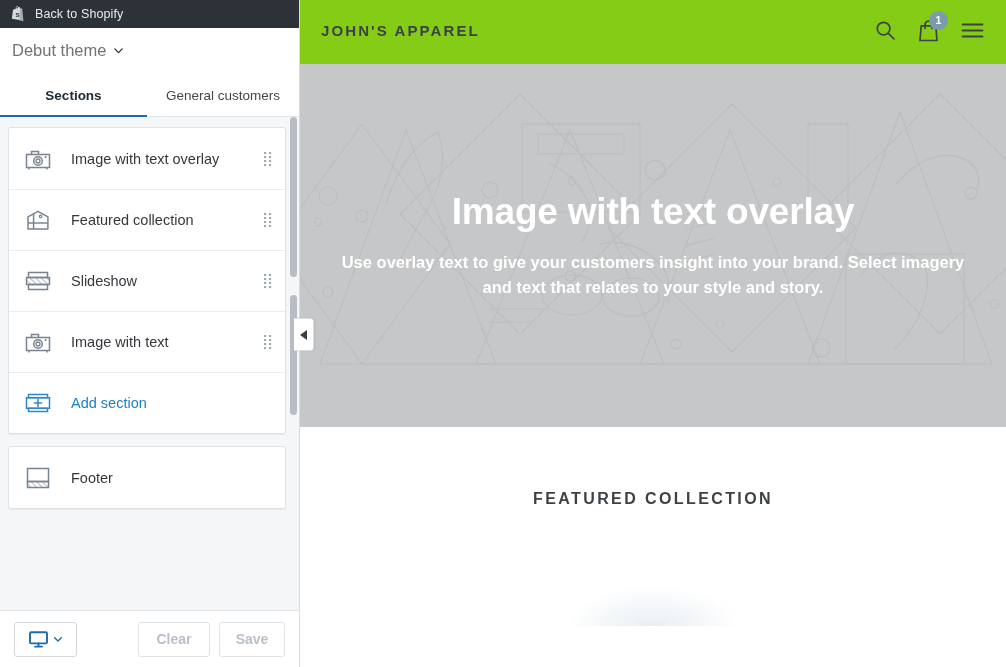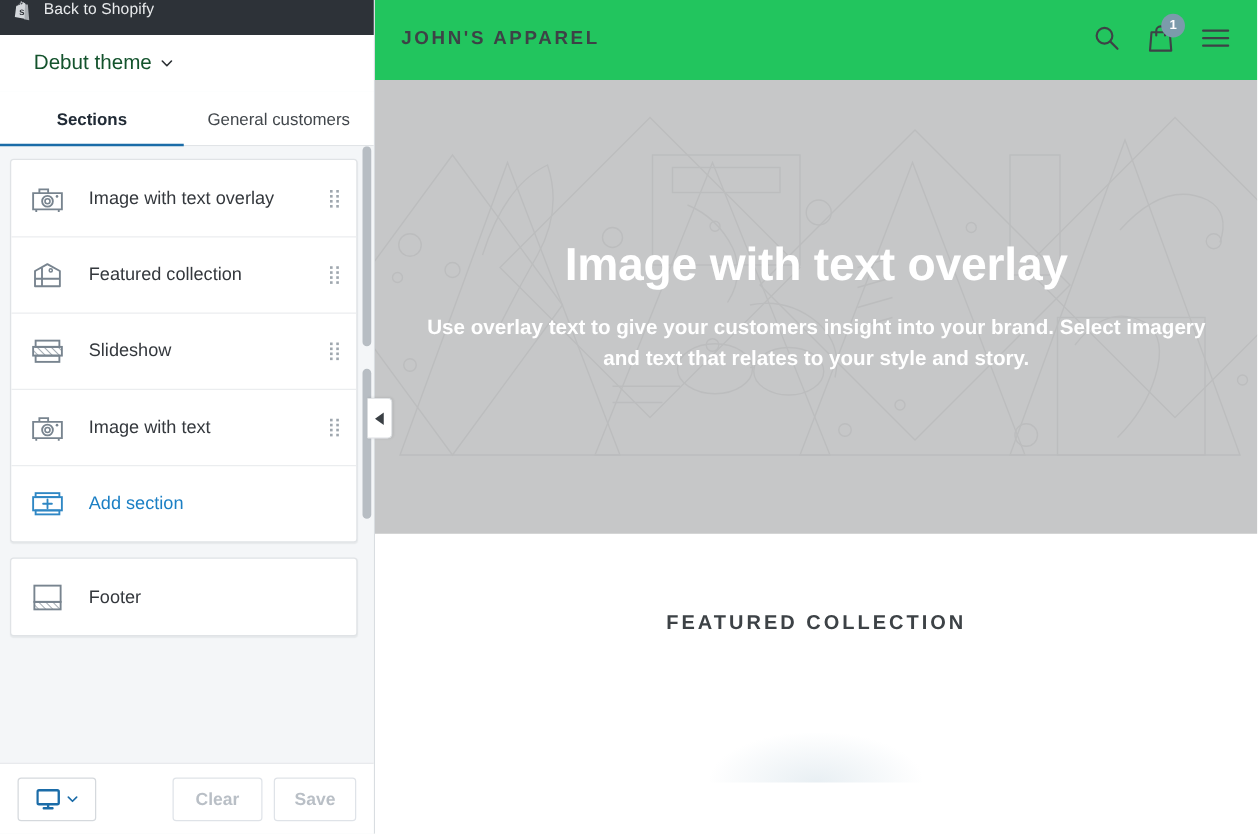--- a/index.html
+++ b/index.html
@@ -15,37 +15,37 @@
     width: 300px; height: 667px;
     background: #f4f6f8;
     display: flex; flex-direction: column;
     position: relative; z-index: 5;
     border-right: 1px solid #d9dde1;
   }
 
   
   .topbar {
     height: 28px; background: #2d3238;
-    display: flex; gap: 9px;
+    display: flex; align-items: center; gap: 9px;
     padding: 0 0 0 9px; flex: 0 0 28px;
     cursor: pointer;
   }
   .shopify-logo { width: 17px; height: 18px; flex: 0 0 17px; display:block; }
   .topbar-label {
     color: #e8eaec; font-size: 12.5px; letter-spacing: .1px;
   }
 
   
   .theme-row {
     height: 45px; background: #ffffff; flex: 0 0 45px;
     display: flex; align-items: center; padding: 0 12px;
     cursor: pointer;
   }
   .theme-name {
-    font-size: 16.5px; color: #14532d; font-weight: 400; margin-left: 15px;
+    font-size: 16.5px; color: #737373; font-weight: 400;
   }
   .caret-down {
     margin-left: 7px; width: 11px; height: 11px; display: block;
   }
 
   
   .tabs {
     display: flex; background: #ffffff; flex: 0 0 44px; height: 44px;
     border-bottom: 1px solid #e1e4e7; position: relative;
   }
@@ -138,21 +138,21 @@
     border-width: 5px 7px 5px 0; border-color: transparent #3a3f44 transparent transparent;
   }
 
   
   #preview {
     width: 706px; height: 667px; background: #ffffff;
     position: relative; overflow: hidden;
   }
   .store-header {
     height: 64px; display: flex; align-items: center;
-    padding: 0 22px 4px 21px; background: #22c55e;
+    padding: 0 22px 4px 21px; background: #84cc16;
   }
   .store-name {
     font-size: 15px; font-weight: 700; letter-spacing: 2.1px;
     color: #3d4246;
   }
   .header-icons { margin-left: auto; display: flex; align-items: center; gap: 22px; }
   .hicon { display: block; cursor: pointer; }
   .cart-wrap { position: relative; display:block; }
   .cart-badge {
     position: absolute; right: -9px; top: -8px;

